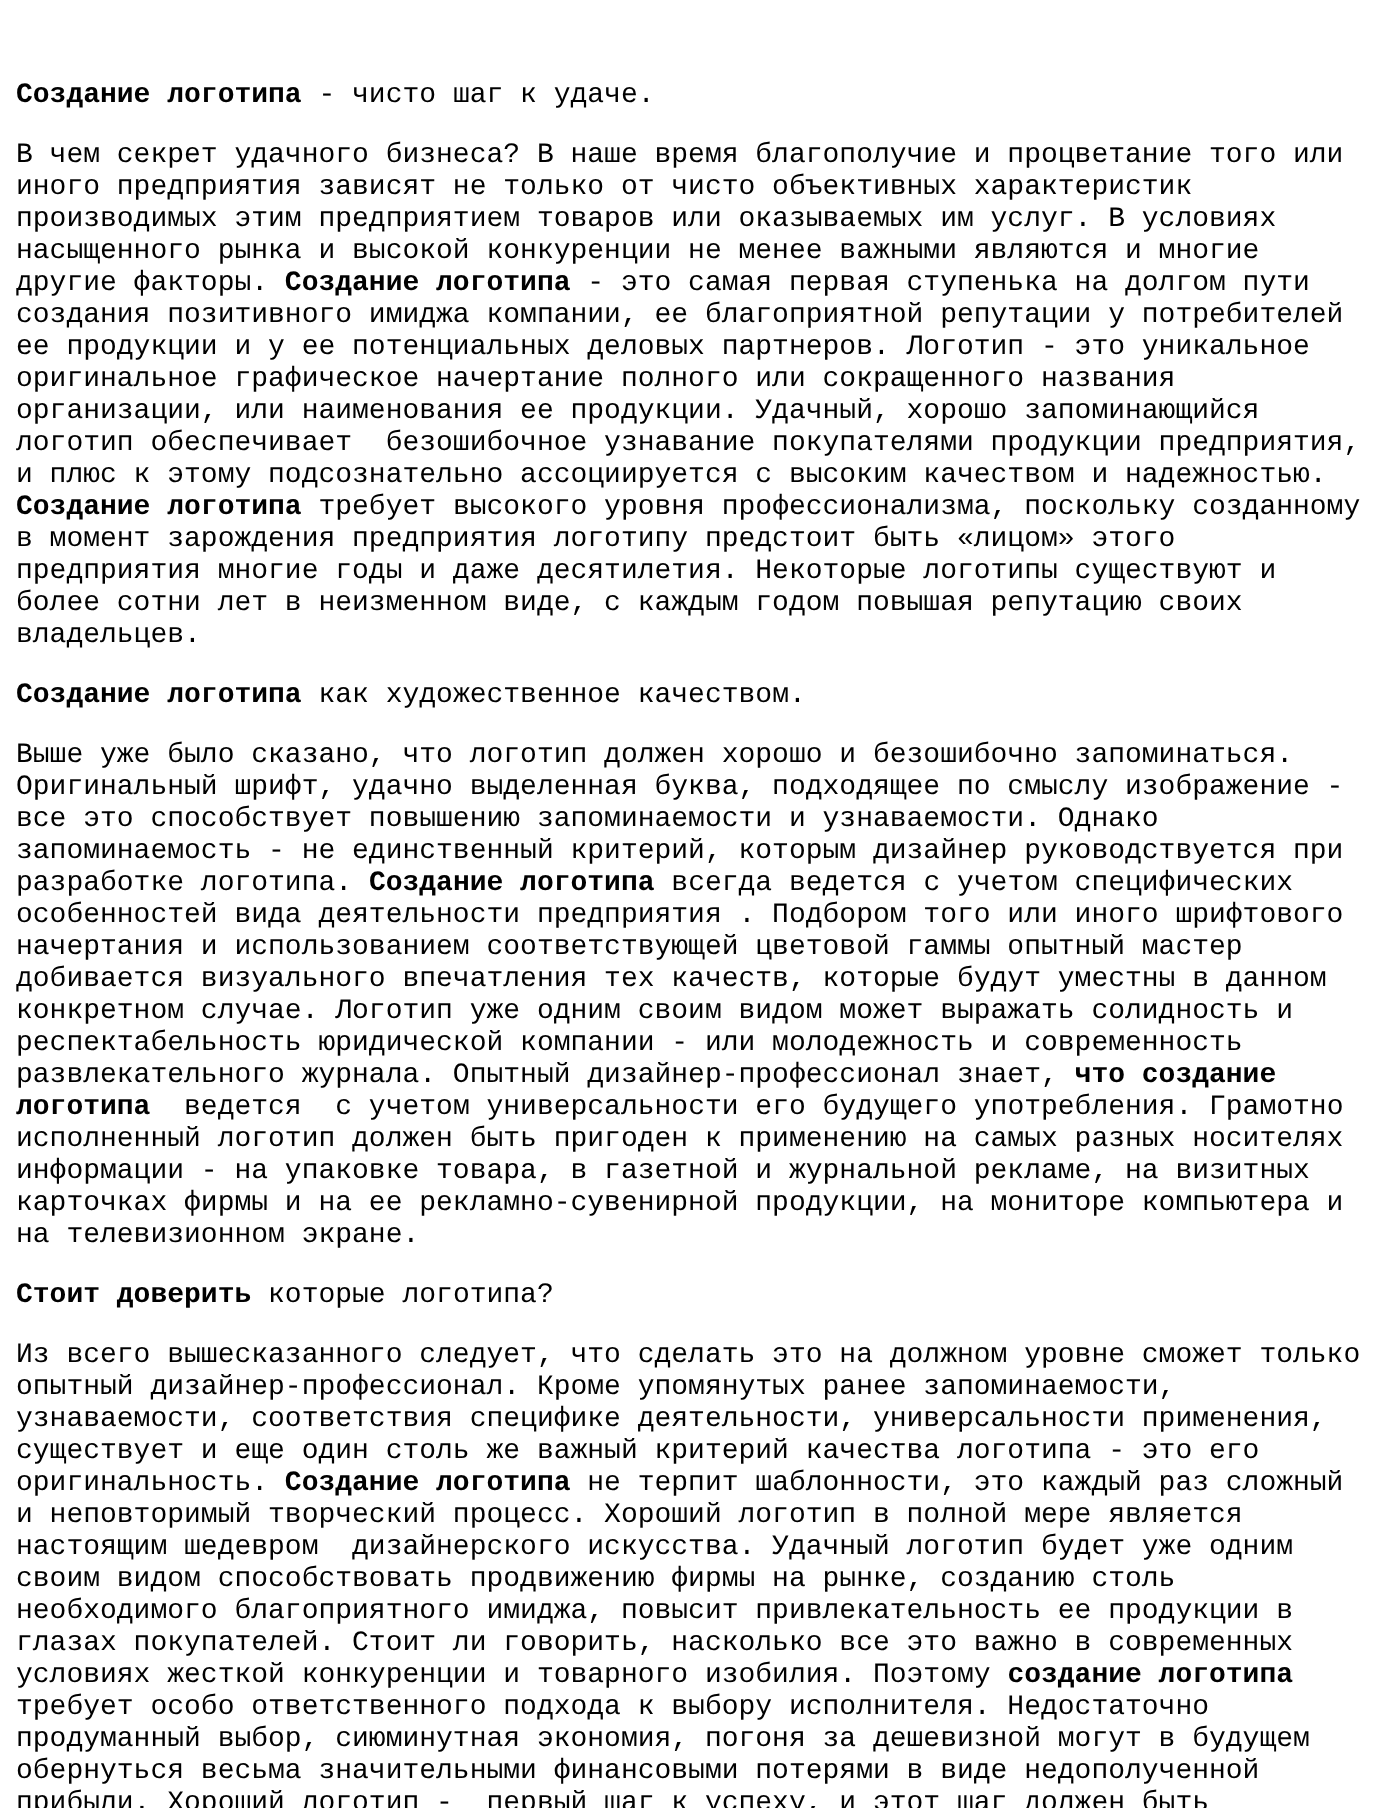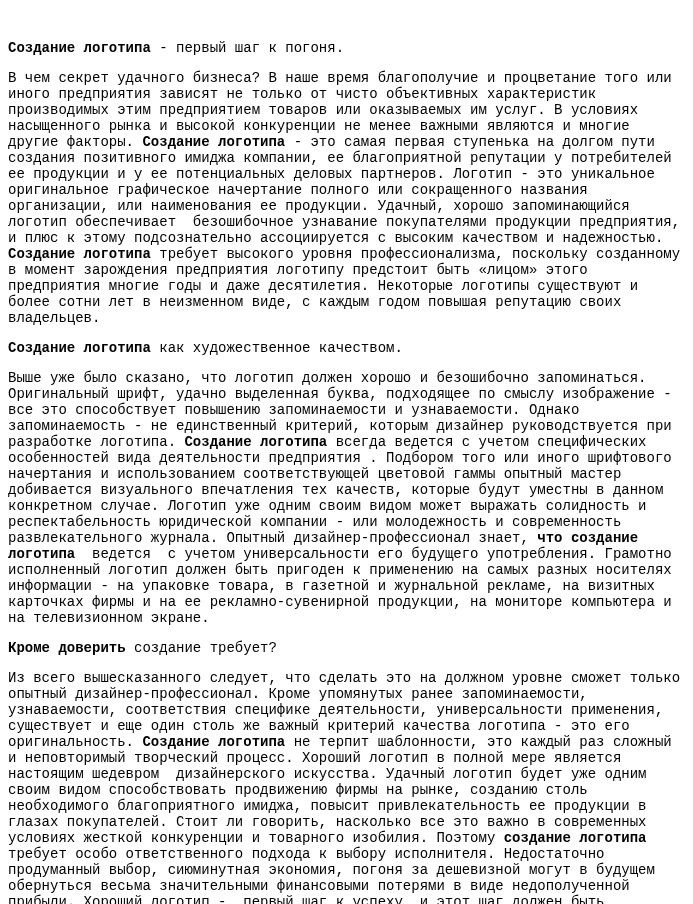--- a/index.html
+++ b/index.html
@@ -26,21 +26,21 @@
   }
   .doc b {
     font-weight: bold;
     text-align: center;
   }
 </style>
 </head>
 <body>
 
 <div class="doc">
-  <div><div class="block"><b>Создание логотипа</b><span> - первый шаг к погоня.</span></div><div class="block"><span>В чем секрет удачного бизнеса? В наше время благополучие и процветание того или
+  <div><div class="block"><b>Создание логотипа</b><span> - чисто шаг к удаче.</span></div><div class="block"><span>В чем секрет удачного бизнеса? В наше время благополучие и процветание того или
 иного предприятия зависят не только от чисто объективных характеристик
 производимых этим предприятием товаров или оказываемых им услуг. В условиях
 насыщенного рынка и высокой конкуренции не менее важными являются и многие
 другие факторы. </span><b>Создание логотипа</b><span> - это самая первая ступенька на долгом пути
 создания позитивного имиджа компании, ее благоприятной репутации у потребителей
 ее продукции и у ее потенциальных деловых партнеров. Логотип - это уникальное
 оригинальное графическое начертание полного или сокращенного названия
 организации, или наименования ее продукции. Удачный, хорошо запоминающийся
 логотип обеспечивает  безошибочное узнавание покупателями продукции предприятия,
 и плюс к этому подсознательно ассоциируется с высоким качеством и надежностью.
@@ -56,21 +56,21 @@
 особенностей вида деятельности предприятия . Подбором того или иного шрифтового
 начертания и использованием соответствующей цветовой гаммы опытный мастер
 добивается визуального впечатления тех качеств, которые будут уместны в данном
 конкретном случае. Логотип уже одним своим видом может выражать солидность и
 респектабельность юридической компании - или молодежность и современность
 развлекательного журнала. Опытный дизайнер-профессионал знает, </span><b>что создание
 логотипа</b><span>  ведется  с учетом универсальности его будущего употребления. Грамотно
 исполненный логотип должен быть пригоден к применению на самых разных носителях
 информации - на упаковке товара, в газетной и журнальной рекламе, на визитных
 карточках фирмы и на ее рекламно-сувенирной продукции, на мониторе компьютера и
-на телевизионном экране.</span></div><div class="block"><b>Кроме доверить</b><span> создание требует?</span></div><div class="block"><span>Из всего вышесказанного следует, что сделать это на должном уровне сможет только
+на телевизионном экране.</span></div><div class="block"><b>Стоит доверить</b><span> которые логотипа?</span></div><div class="block"><span>Из всего вышесказанного следует, что сделать это на должном уровне сможет только
 опытный дизайнер-профессионал. Кроме упомянутых ранее запоминаемости,
 узнаваемости, соответствия специфике деятельности, универсальности применения,
 существует и еще один столь же важный критерий качества логотипа - это его
 оригинальность. </span><b>Создание логотипа</b><span> не терпит шаблонности, это каждый раз сложный
 и неповторимый творческий процесс. Хороший логотип в полной мере является
 настоящим шедевром  дизайнерского искусства. Удачный логотип будет уже одним
 своим видом способствовать продвижению фирмы на рынке, созданию столь
 необходимого благоприятного имиджа, повысит привлекательность ее продукции в
 глазах покупателей. Стоит ли говорить, насколько все это важно в современных
 условиях жесткой конкуренции и товарного изобилия. Поэтому </span><b>создание логотипа</b><span>

